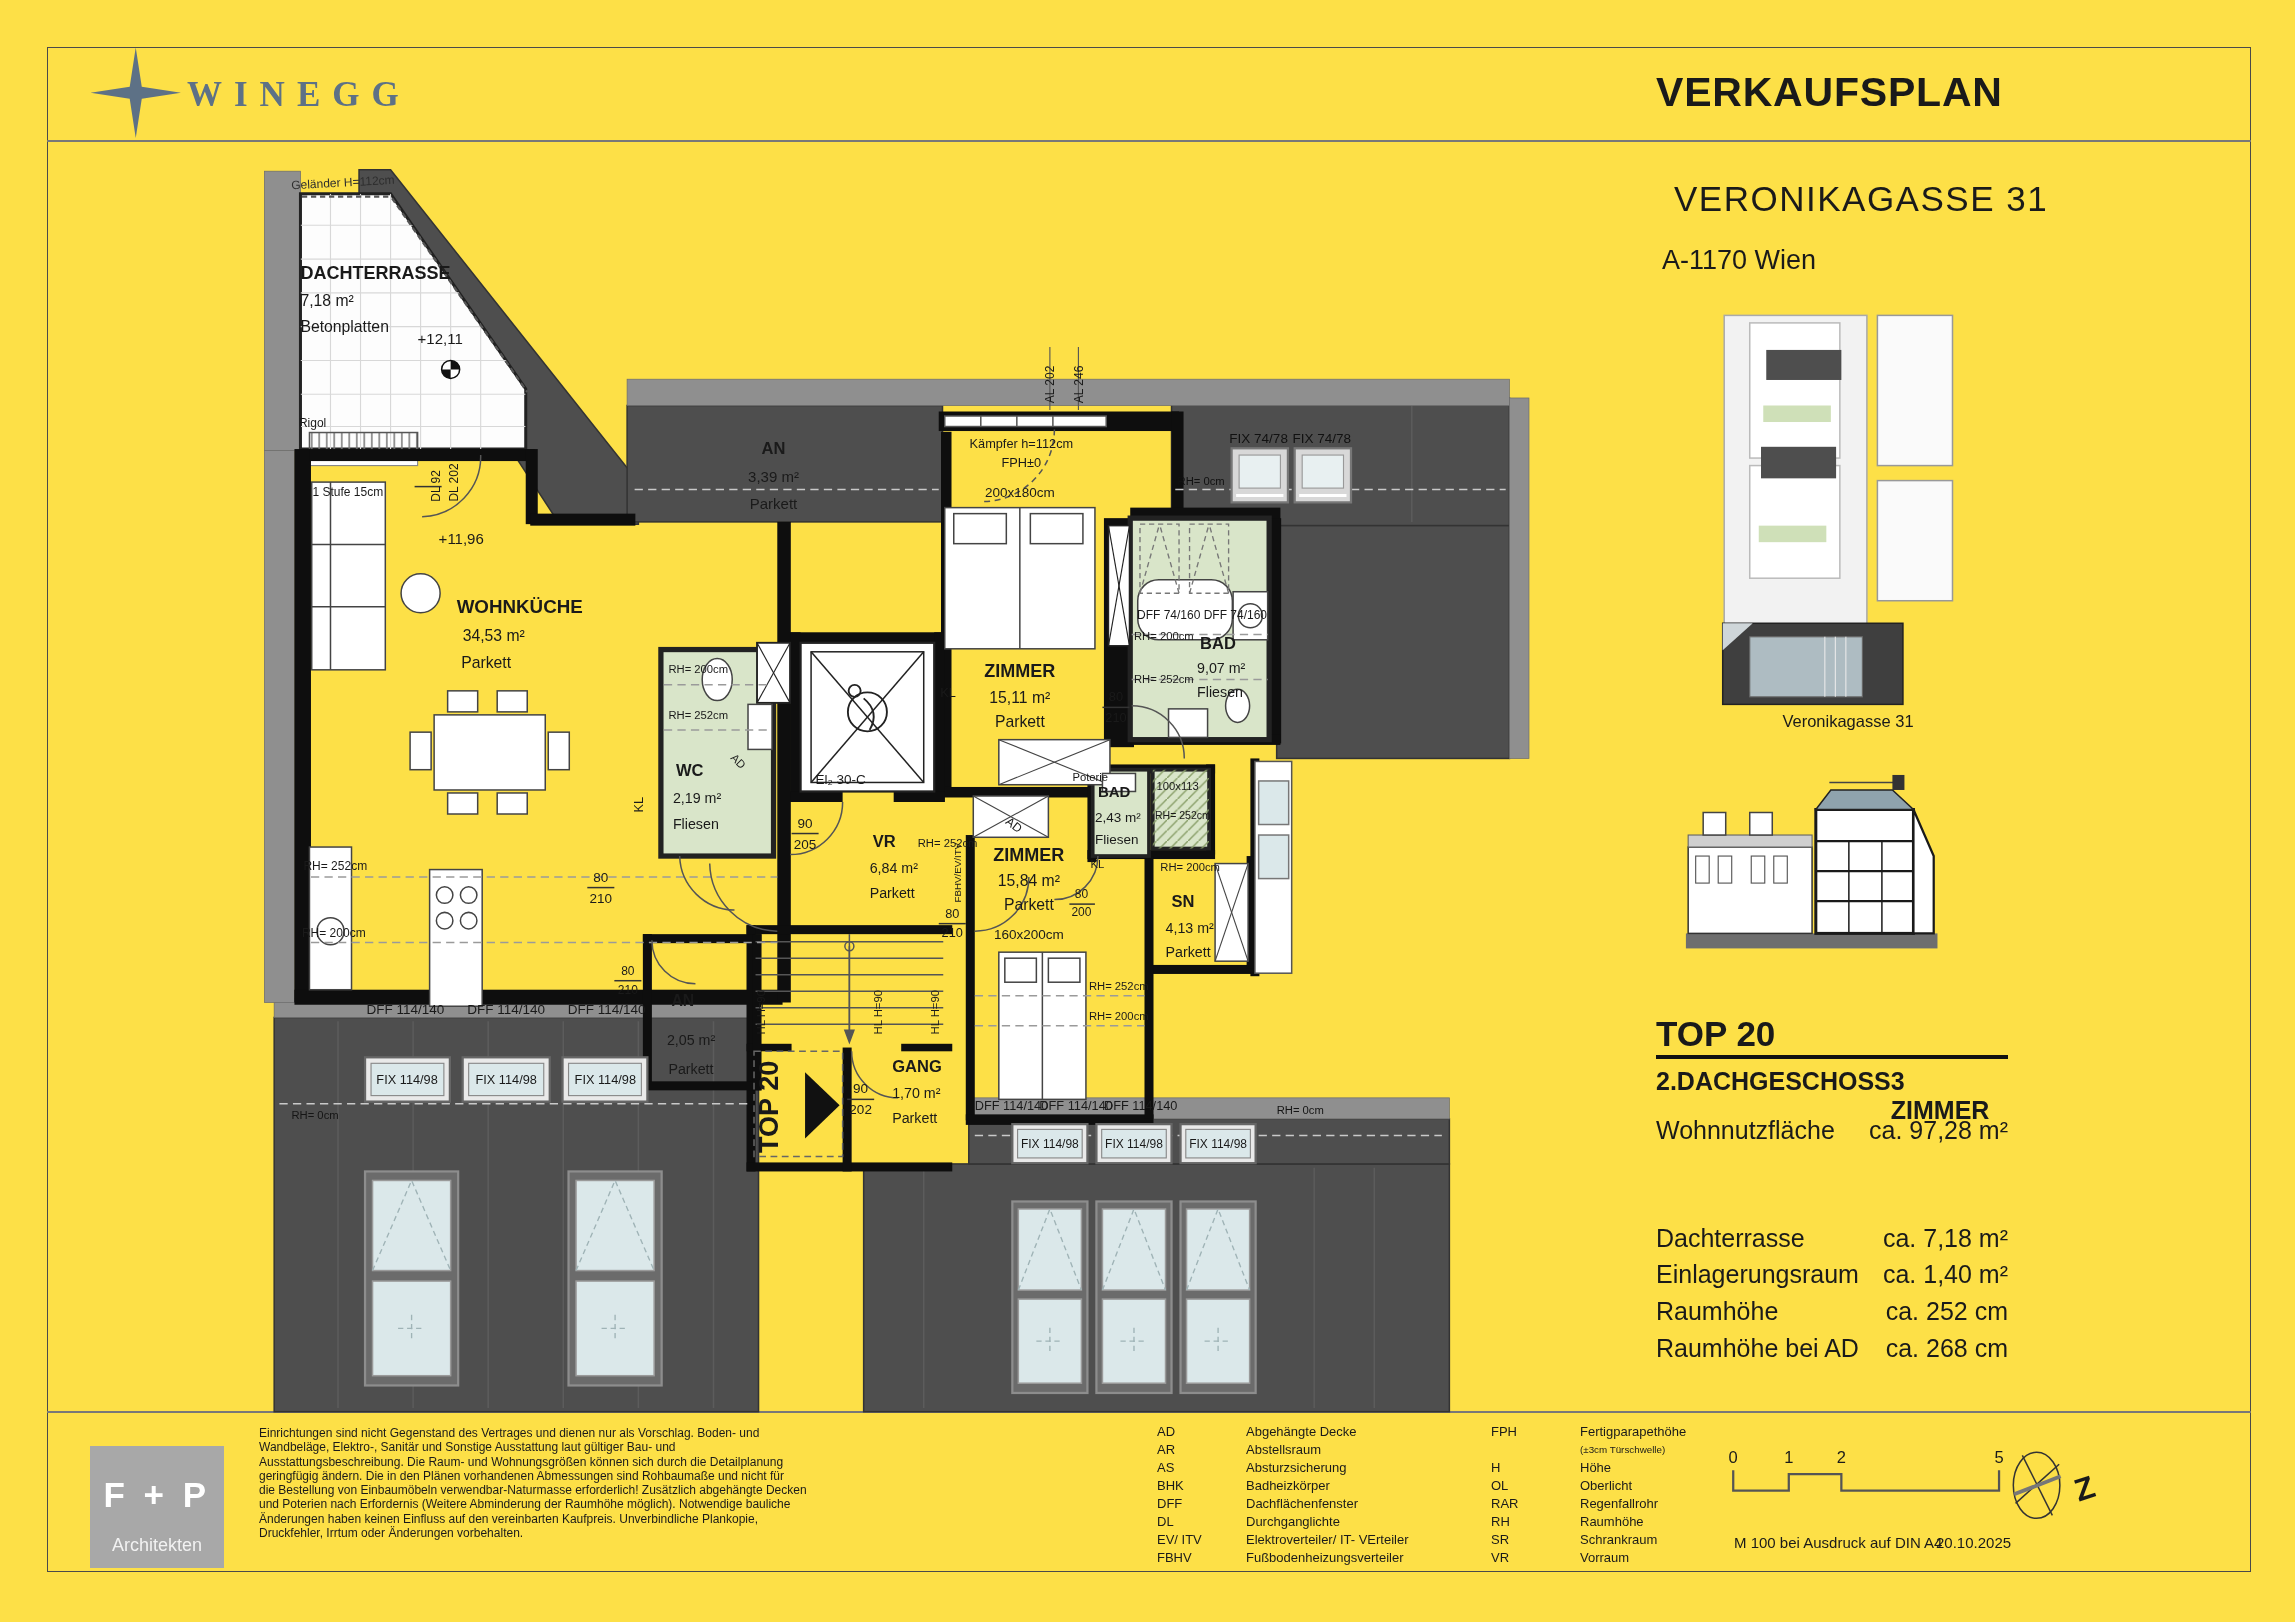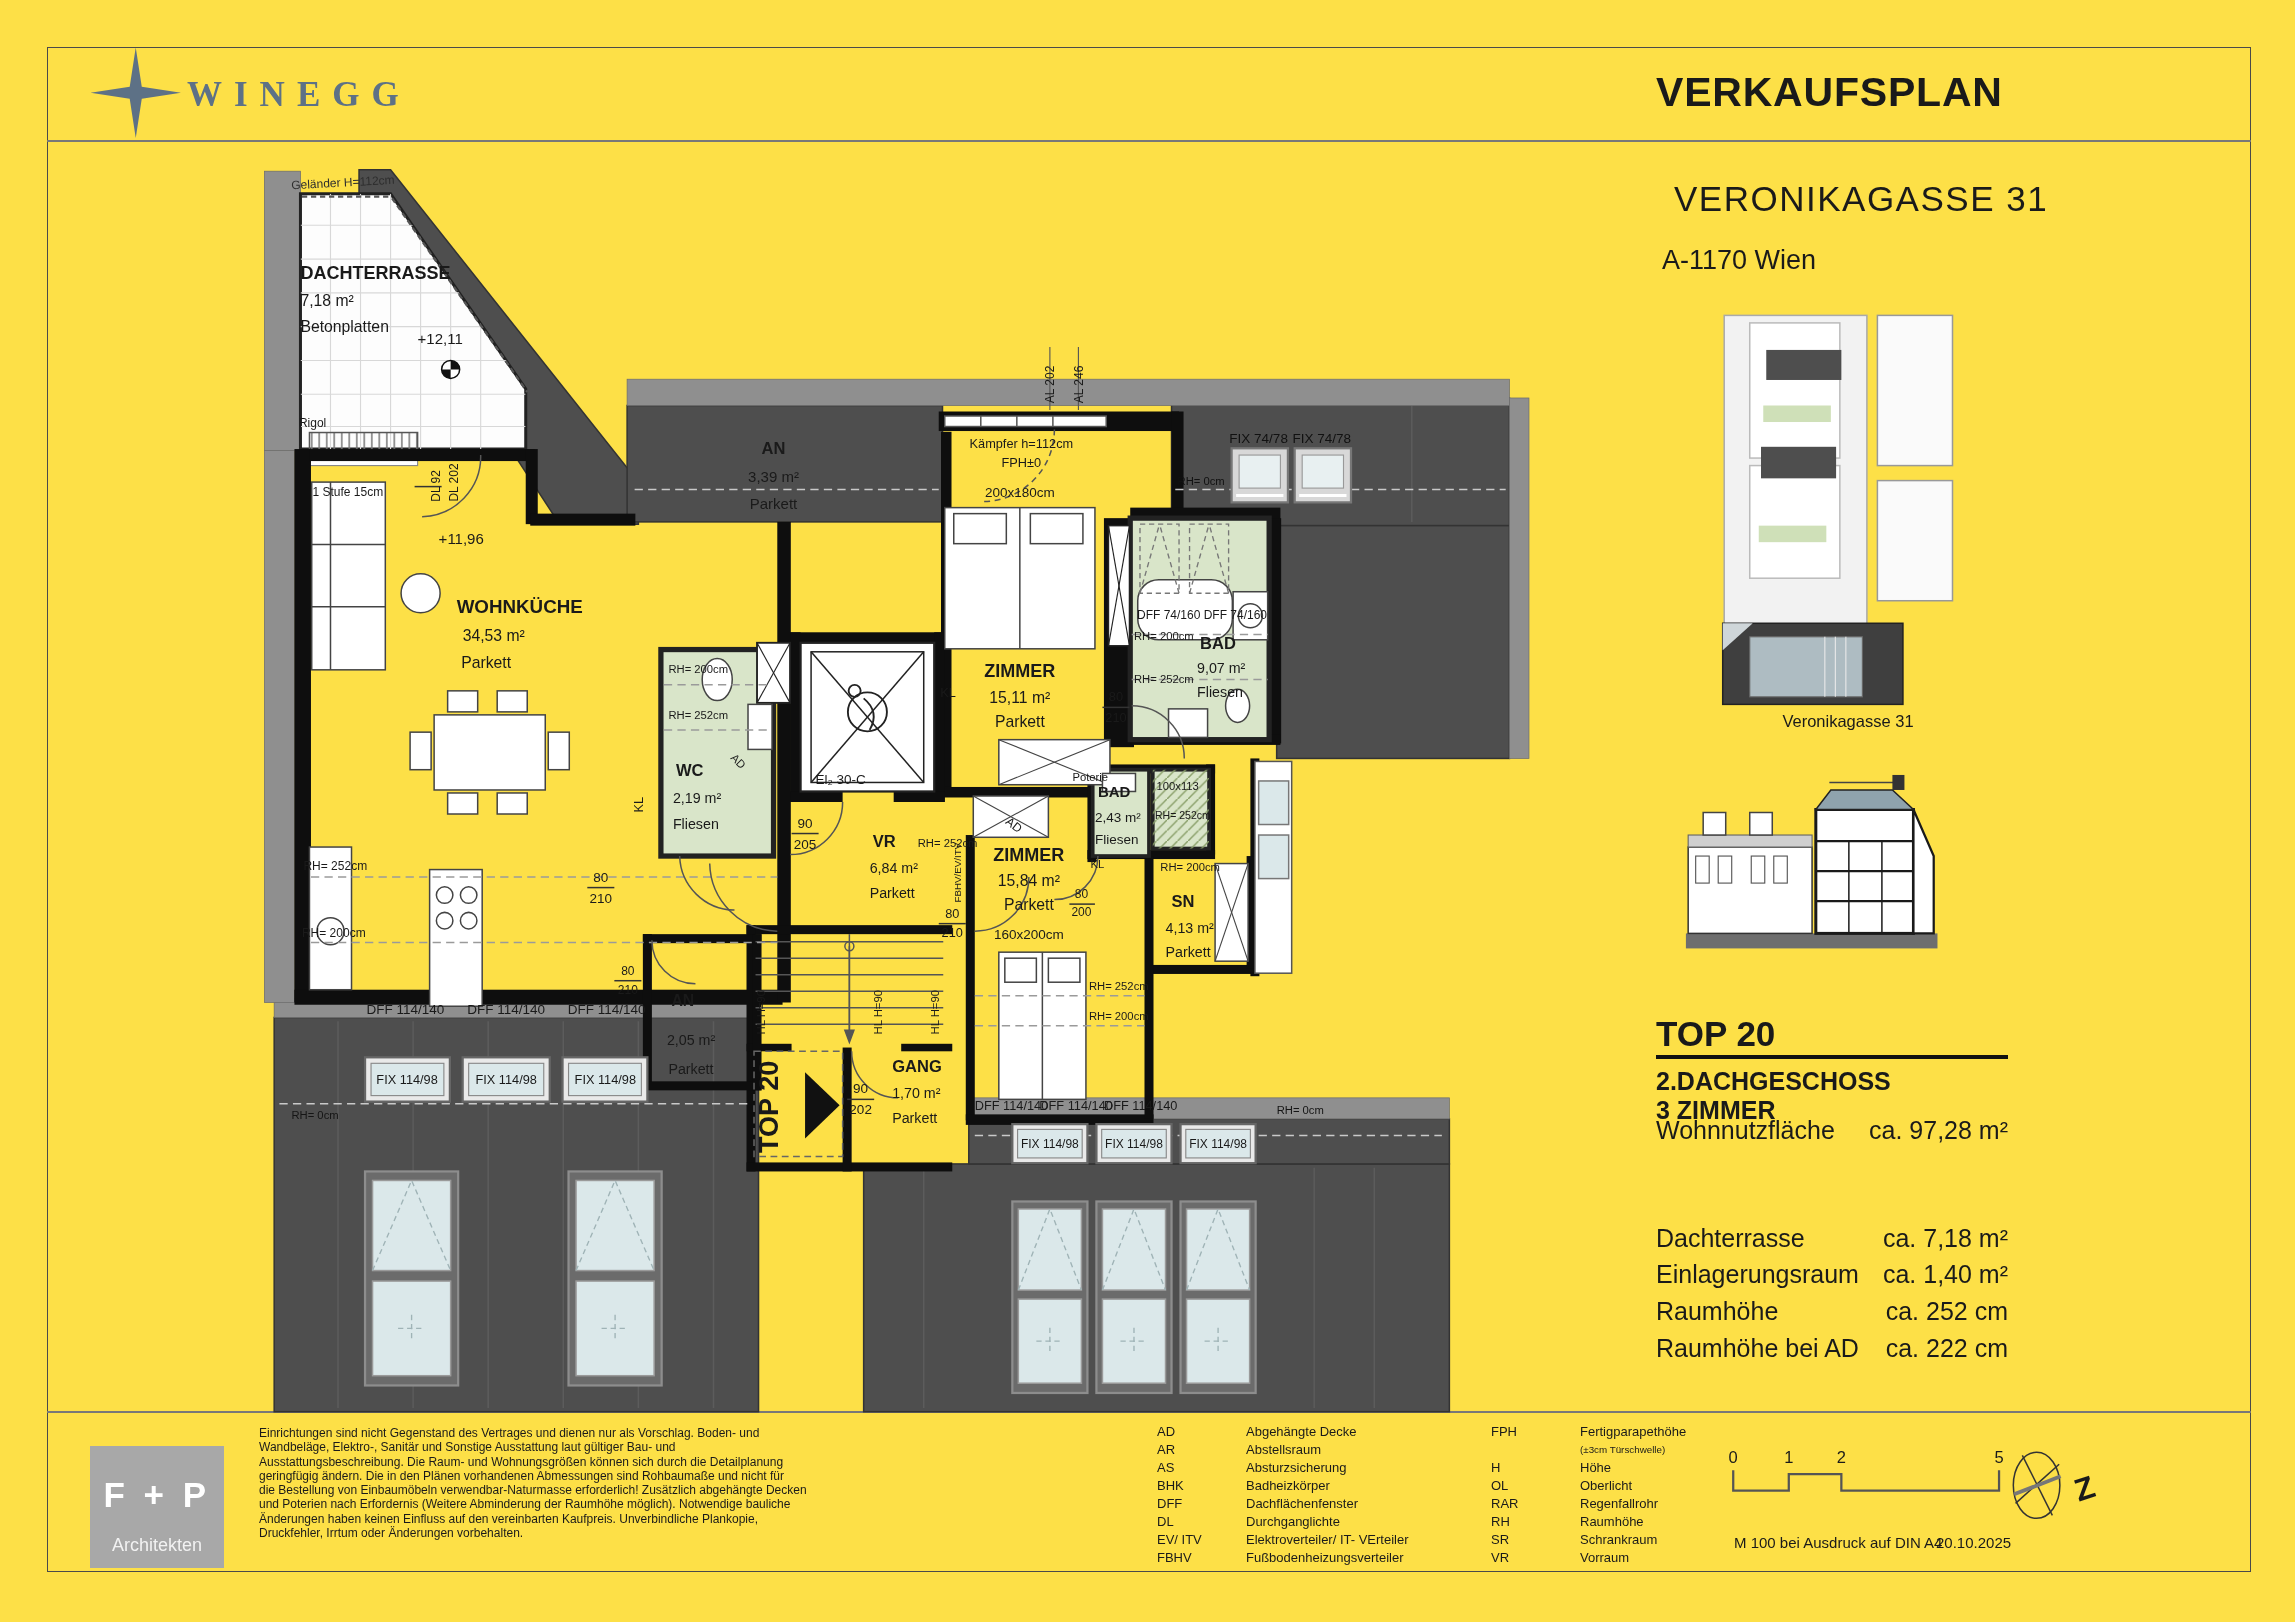--- a/index.html
+++ b/index.html
@@ -44,21 +44,21 @@
       <polygon points="62,2 70,54 122,62 70,70 62,122 54,70 2,62 54,54" fill="#5d7186"></polygon>
     </svg>
     <span class="brand">WINEGG</span>
   </div>
   <div class="abs doc-title" style="left:1656px;top:69px;">VERKAUFSPLAN</div>
   <div class="abs proj" style="left:1674px;top:179px;">VERONIKAGASSE 31</div>
   <div class="abs city" style="left:1662px;top:245px;">A-1170 Wien</div>
 
   <div class="abs unit" style="left:1656px;top:1014px;">TOP 20</div>
   <div class="thickrule abs" style="left:1656px;top:1055px;width:352px;height:3.8px;"></div>
-  <div class="abs inforow" style="left:1656px;top:1067px;width:352px;flex-direction:column;">
+  <div class="abs inforow" style="left:1656px;top:1067px;width:352px;">
     <b>2.DACHGESCHOSS</b>
     <b>3 ZIMMER</b>
   </div>
   <div class="abs inforow" style="left:1656px;top:1116px;width:352px;">
     <span>Wohnnutzfläche</span>
     <span>ca. 97,28 m²</span>
   </div>
   <div class="abs inforow" style="left:1656px;top:1224px;width:352px;">
     <span>Dachterrasse</span>
     <span>ca. 7,18 m²</span>
@@ -66,21 +66,21 @@
   <div class="abs inforow" style="left:1656px;top:1260px;width:352px;">
     <span>Einlagerungsraum</span>
     <span>ca. 1,40 m²</span>
   </div>
   <div class="abs inforow" style="left:1656px;top:1297px;width:352px;">
     <span>Raumhöhe</span>
     <span>ca. 252 cm</span>
   </div>
   <div class="abs inforow" style="left:1656px;top:1334px;width:352px;">
     <span>Raumhöhe bei AD</span>
-    <span>ca. 222 cm</span>
+    <span>ca. 268 cm</span>
   </div>
 
   <div class="abs caption" style="left:1758px;top:712px;width:180px;">Veronikagasse 31</div>
 
   <div class="fp-box">
     <div class="fp-big">F + P</div>
     <div class="fp-small">Architekten</div>
   </div>
   <div class="abs" id="disclaimer" style="left:259px;top:1426px;width:886px;">
       <div class="disc-line">Einrichtungen sind nicht Gegenstand des Vertrages und dienen nur als Vorschlag. Boden- und</div>

